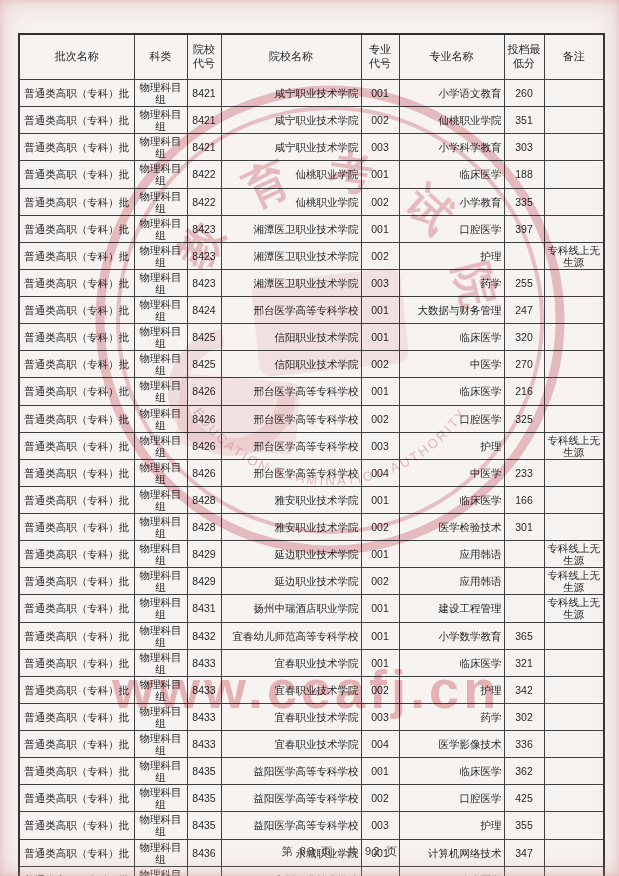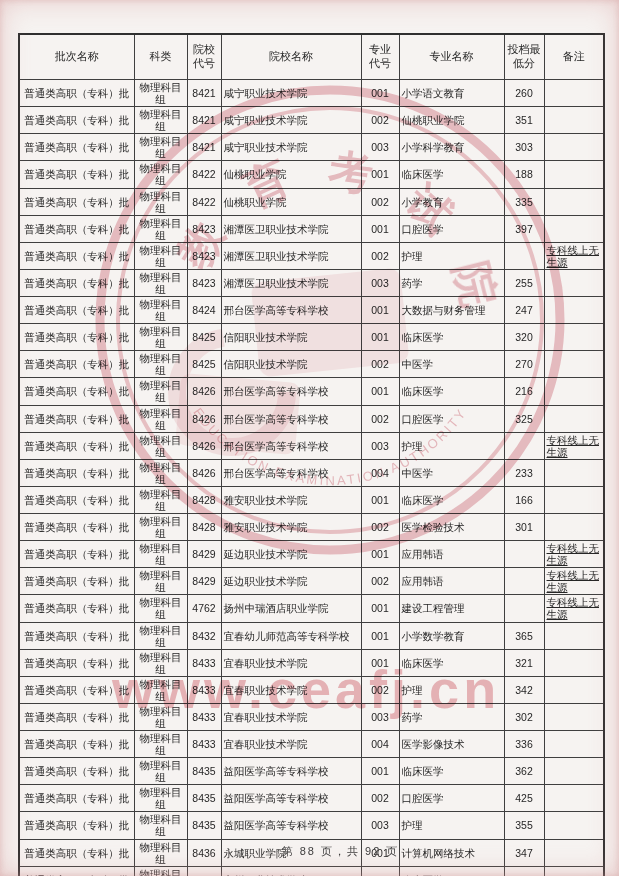--- a/index.html
+++ b/index.html
@@ -27,23 +27,23 @@
   .score-table thead th{
     font-size:11px;line-height:1.25;text-align:center;vertical-align:middle;
     padding:2px 3px;height:40px;color:#262626;
   }
   .score-table tbody td{
     font-size:10.5px;line-height:1.15;vertical-align:middle;
     padding:1px 2px;color:#262626;
   }
   .score-table tbody tr{height:24.6px;}
   td.c-center{text-align:center;}
-  td.c-left{text-align:left;padding-left:4px;margin-top:12px;}
+  td.c-left{text-align:right;padding-left:4px;margin-top:12px;}
   td.c-remark{
-    font-size:9px;line-height:1.25;padding:0 8px;color:#333;text-decoration:underline;
+    font-size:9px;line-height:1.25;text-align:center;padding:0 8px;color:#333;
   }
   
   .wm-layer{
     position:absolute;inset:0;z-index:3;pointer-events:none;
     mix-blend-mode:multiply;
   }
   
   .footer{
     position:absolute;left:0;top:844px;width:100%;
     text-align:center;font-size:11px;letter-spacing:2px;color:#3c3c3c;z-index:2;padding-left:31px;
@@ -262,21 +262,21 @@
         <td class="c-center">8429</td>
         <td class="c-left">延边职业技术学院</td>
         <td class="c-center">002</td>
         <td class="c-left">应用韩语</td>
         <td class="c-center"></td>
         <td class="c-remark">专科线上无生源</td>
       </tr>
       <tr>
         <td class="c-center">普通类高职（专科）批</td>
         <td class="c-center">物理科目组</td>
-        <td class="c-center">4762</td>
+        <td class="c-center">8431</td>
         <td class="c-left">扬州中瑞酒店职业学院</td>
         <td class="c-center">001</td>
         <td class="c-left">建设工程管理</td>
         <td class="c-center"></td>
         <td class="c-remark">专科线上无生源</td>
       </tr>
       <tr>
         <td class="c-center">普通类高职（专科）批</td>
         <td class="c-center">物理科目组</td>
         <td class="c-center">8432</td>

